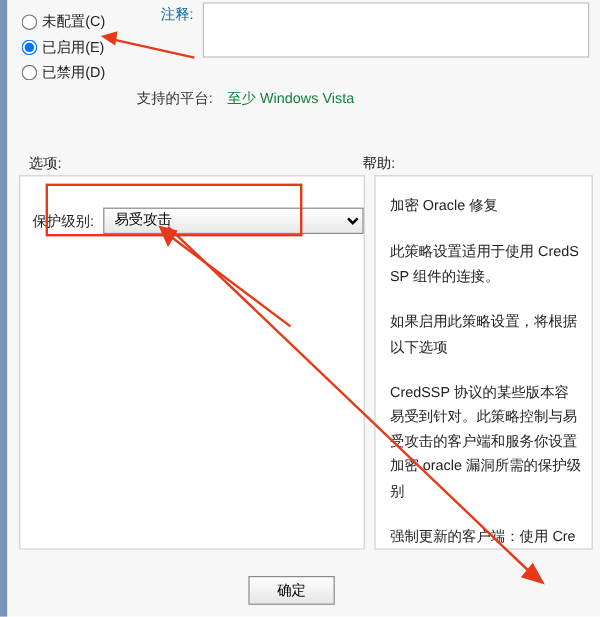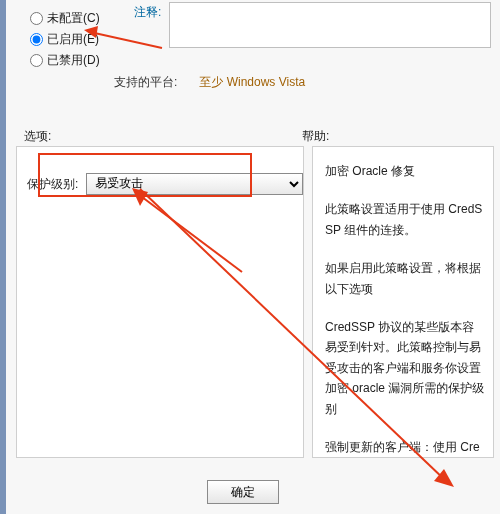--- a/index.html
+++ b/index.html
@@ -1,26 +1,26 @@
 <!DOCTYPE html>
 <html><head>
 <meta charset="utf-8">
 <style>
   html,body{margin:0;padding:0;font-family:"Microsoft YaHei","Segoe UI",sans-serif;font-size:12px;color:#222;background:#fff}
   .root{position:relative;width:500px;height:514px;background:#f7f7f7;border-left:6px solid #7a93b8;box-sizing:border-box;overflow:hidden}
-  .top{padding:6px 10px 0 24px}
+  .top{padding:6px 10px 0 12px}
   .radio-row{display:flex;align-items:center;margin:4px 0}
   .radio-row input{margin:0 4px 0 0}
   .radio-row label{cursor:pointer}
   .comment-row{position:absolute;left:128px;top:2px;display:flex;align-items:flex-start;gap:8px}
   .comment-row .lbl{padding-top:2px;color:#0369a1}
   .comment-box{width:320px;height:44px;background:#fff;border:1px solid #bfbfbf}
-  .plat-row{position:absolute;left:108px;top:74px;display:flex;align-items:center;gap:22px}
+  .plat-row{position:absolute;left:108px;top:74px;display:flex;align-items:center;gap:12px}
   .plat-row .lbl{color:#333}
-  .plat-val{color:#a16207}
+  .plat-val{color:#15803d}
   .mid-labels{position:absolute;top:128px;left:18px;right:10px;display:flex}
   .mid-labels .opt{flex:0 0 278px}
   .mid-labels .help{flex:1}
   .panels{position:absolute;top:146px;left:10px;right:6px;bottom:56px;display:flex;gap:8px}
   .panel{background:#fff;border:1px solid #cfcfcf;box-sizing:border-box}
   .panel.left{width:288px;padding:26px 0 10px 10px}
   .panel.right{flex:1;padding:14px 8px 10px 12px;overflow:hidden;line-height:1.7}
   .panel.right p{margin:0 0 18px 0;white-space:normal;word-break:break-all}
   .field-row{display:flex;align-items:center;gap:8px}
   .field-row .lbl{white-space:nowrap}

